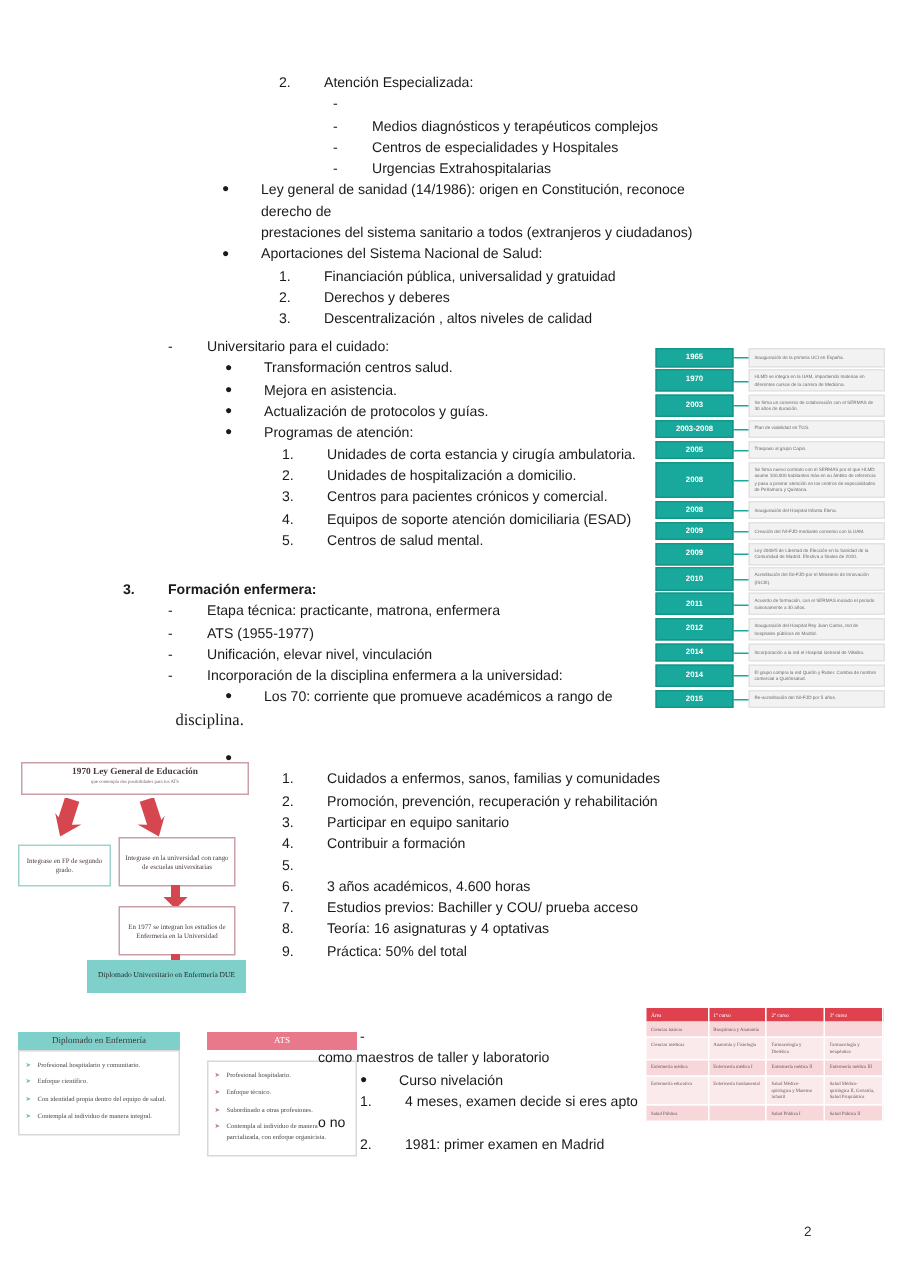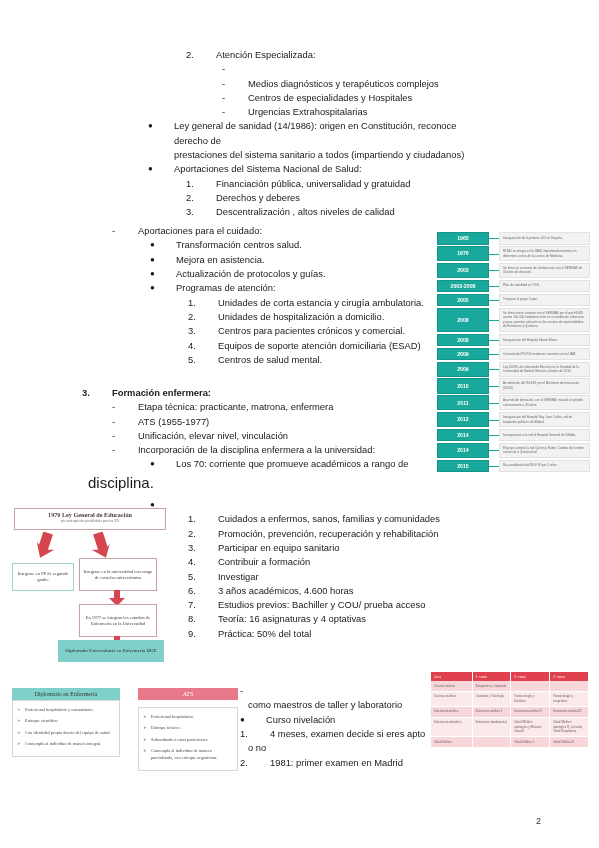--- a/index.html
+++ b/index.html
@@ -30,21 +30,21 @@
   .marker.m-num  { width: 30px; }
   .marker.m-dash { width: 26px; }
   .marker.m-bul  { width: 26px; font-size: 8px; line-height: 1.8; }
 
   .sec-top { position: absolute; left: 0; top: 48px; width: 470px; }
   .sec-mid { position: absolute; left: 0; top: 224px; width: 440px; }
   .sec-form { position: absolute; left: 0; top: 386px; width: 450px; }
   .sec-plan { position: absolute; left: 0; top: 498px; width: 470px; }
 
   .wrap-ind { padding-left: 174px; font-size: 9.4px; line-height: 1.52; }
-  .wrap-ind2 { padding-left: 88px; font-size: 15px; line-height: 1.52; }
+  .wrap-ind2 { padding-left: 117px; font-size: 11px; line-height: 1.52; font-family: Liberation Serif, serif; }
 
   
   .timeline {
     position: absolute; left: 437px; top: 232px;
     width: 153px;
     display: flex; flex-direction: column;
   }
   .tl-row { display: flex; align-items: stretch; margin-bottom: 1.5px; }
   .tl-year {
     width: 52px; flex: 0 0 52px;
@@ -153,21 +153,21 @@
     line-height: 1.45;
   }
   .ctable tr.r-a td { background: #f7d7da; }
   .ctable tr.r-b td { background: #fbeaec; }
   .ctable td.c0 { width: 26%; }
   .ctable td.c1, .ctable td.c2, .ctable td.c3 { width: 24.6%; }
 
   
   .note { position: absolute; left: 0; top: 684px; width: 430px; }
   .note .lvl-dash1 { padding-left: 240px; }
-  .note .wrap-n { padding-left: 212px; font-size: 9.4px; line-height: 1.52; margin-left: 36px; }
+  .note .wrap-n { padding-left: 212px; font-size: 9.4px; line-height: 1.52; }
   .note .lvl-bul1 { padding-left: 240px; }
   .note .lvl-num1 { padding-left: 240px; }
 
   .pagenum {
     position: absolute; right: 58px; bottom: 22px;
     font-size: 9px; color: #333;
   }
 </style>
 </head>
 <body>
@@ -191,21 +191,21 @@
       <span class="txt">Centros de especialidades y Hospitales</span>
     </div>
     <div class="line lvl-dash3">
       <span class="marker m-dash">-</span>
       <span class="txt">Urgencias Extrahospitalarias</span>
     </div>
     <div class="line lvl-bul1">
       <span class="marker m-bul">●</span>
       <span class="txt">Ley general de sanidad (14/1986): origen en Constitución, reconoce derecho de</span>
     </div>
-    <div class="wrap-ind">prestaciones del sistema sanitario a todos (impartiendo y ciudadanos)</div>
+    <div class="wrap-ind">prestaciones del sistema sanitario a todos (extranjeros y ciudadanos)</div>
     <div class="line lvl-bul1">
       <span class="marker m-bul">●</span>
       <span class="txt">Aportaciones del Sistema Nacional de Salud:</span>
     </div>
     <div class="line lvl-num1">
       <span class="marker m-num">1.</span>
       <span class="txt">Financiación pública, universalidad y gratuidad</span>
     </div>
     <div class="line lvl-num1">
       <span class="marker m-num">2.</span>
@@ -213,21 +213,21 @@
     </div>
     <div class="line lvl-num1">
       <span class="marker m-num">3.</span>
       <span class="txt">Descentralización , altos niveles de calidad</span>
     </div>
   </div>
 
   <div class="sec-mid">
     <div class="line lvl-dash1">
       <span class="marker m-dash">-</span>
-      <span class="txt">Aportaciones para el cuidado:</span>
+      <span class="txt">Universitario para el cuidado:</span>
     </div>
     <div class="line lvl-bul2">
       <span class="marker m-bul">●</span>
       <span class="txt">Transformación centros salud.</span>
     </div>
     <div class="line lvl-bul2">
       <span class="marker m-bul">●</span>
       <span class="txt">Mejora en asistencia.</span>
     </div>
     <div class="line lvl-bul2">
@@ -303,21 +303,20 @@
     <div class="line lvl-num3">
       <span class="marker m-num">3.</span>
       <span class="txt">Participar en equipo sanitario</span>
     </div>
     <div class="line lvl-num3">
       <span class="marker m-num">4.</span>
       <span class="txt">Contribuir a formación</span>
     </div>
     <div class="line lvl-num3">
       <span class="marker m-num">5.</span>
-      <span class="txt">Investigar</span>
     </div>
     <div class="line lvl-num3">
       <span class="marker m-num">6.</span>
       <span class="txt">3 años académicos, 4.600 horas</span>
     </div>
     <div class="line lvl-num3">
       <span class="marker m-num">7.</span>
       <span class="txt">Estudios previos: Bachiller y COU/ prueba acceso</span>
     </div>
     <div class="line lvl-num3">

